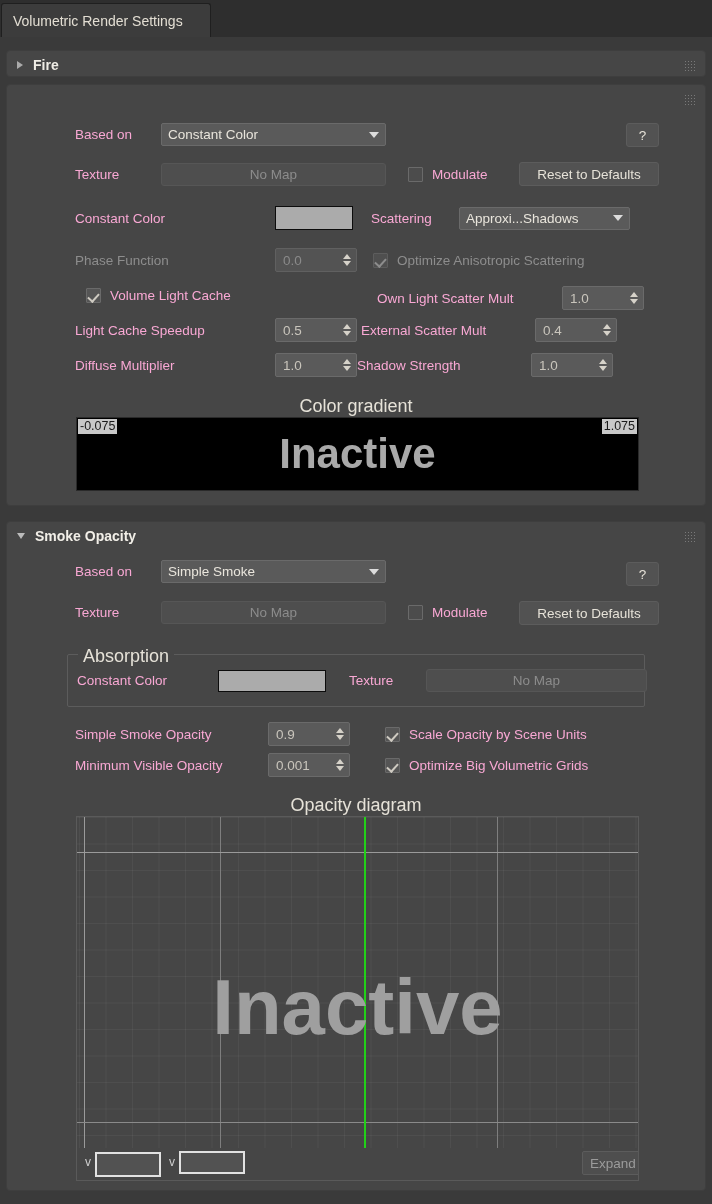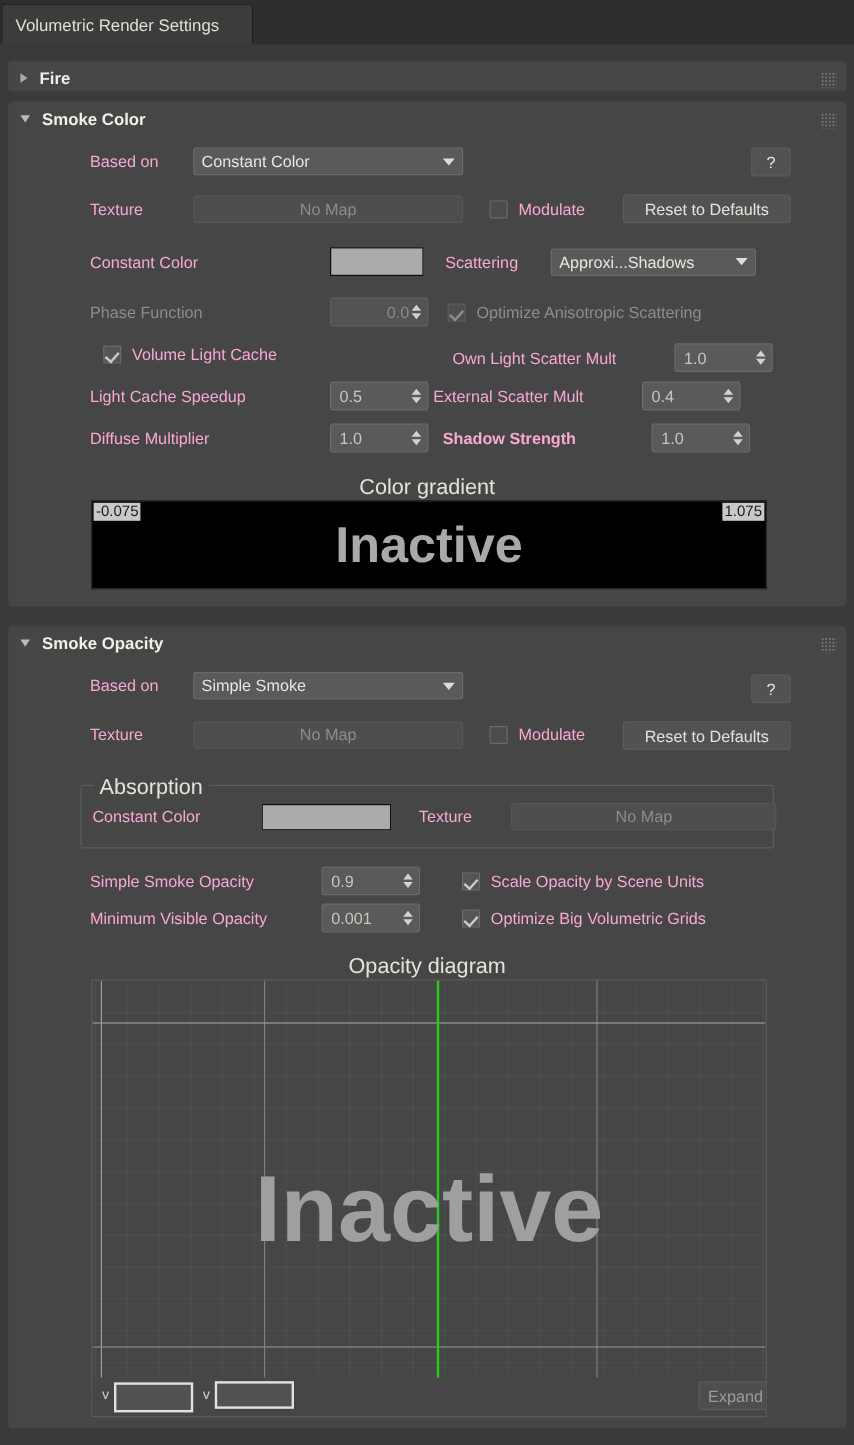--- a/index.html
+++ b/index.html
@@ -217,24 +217,20 @@
 
 <div class="rollout" style="top:50px;height:27px;">
   <div class="rollout-head collapsed">
     <span class="arrow right"></span>
     <span>Fire</span>
   </div>
   <div class="grip"></div>
 </div>
 
 <div class="rollout" style="top:84px;height:422px;">
-  <div class="rollout-head">
-    <span class="arrow down"></span>
-    <span>Smoke Color</span>
-  </div>
   <div class="grip"></div>
 
   <div class="row" style="left:68px;top:38px;">
     <span class="lbl" style="width:86px;">Based on</span>
     <div class="combo" style="width:225px;">
       <span class="cap">Constant Color</span>
       <span class="dd"></span>
     </div>
   </div>
   <div class="pushbtn" style="position:absolute;left:619px;top:38px;width:33px;">
@@ -258,21 +254,21 @@
     <div class="swatch" style="width: 78px; height: 24px; background: rgb(171, 171, 171);"></div>
     <span class="lbl" style="margin-left:18px;width:88px;">Scattering</span>
     <div class="combo" style="width:171px;">
       <span class="cap">Approxi...Shadows</span>
       <span class="dd"></span>
     </div>
   </div>
 
   <div class="row" style="left:68px;top:163px;">
     <span class="lbl dim" style="width:200px;">Phase Function</span>
-    <div class="spin dim" style="width:82px;text-align:right;">
+    <div class="spin dim" style="width:82px;">
       <span class="v">0.0</span>
       <span class="arrows">
           <i class="up"></i>
           <i class="dn"></i>
         </span>
     </div>
     <div class="cbx dimbox on" style="margin-left:16px;"></div>
     <span class="lbl dim" style="margin-left:9px;">Optimize Anisotropic Scattering</span>
   </div>
 
@@ -312,21 +308,21 @@
 
   <div class="row" style="left:68px;top:268px;">
     <span class="lbl" style="width:200px;">Diffuse Multiplier</span>
     <div class="spin" style="width:82px;">
       <span class="v">1.0</span>
       <span class="arrows">
           <i class="up"></i>
           <i class="dn"></i>
         </span>
     </div>
-    <span class="lbl" style="margin-left:12px;width:174px;font-weight:bold;">Shadow Strength</span>
+    <span class="lbl" style="width:174px;">Shadow Strength</span>
     <div class="spin" style="width:82px;">
       <span class="v">1.0</span>
       <span class="arrows">
           <i class="up"></i>
           <i class="dn"></i>
         </span>
     </div>
   </div>
 
   <div class="centerlabel" style="top:311px;">Color gradient</div>

